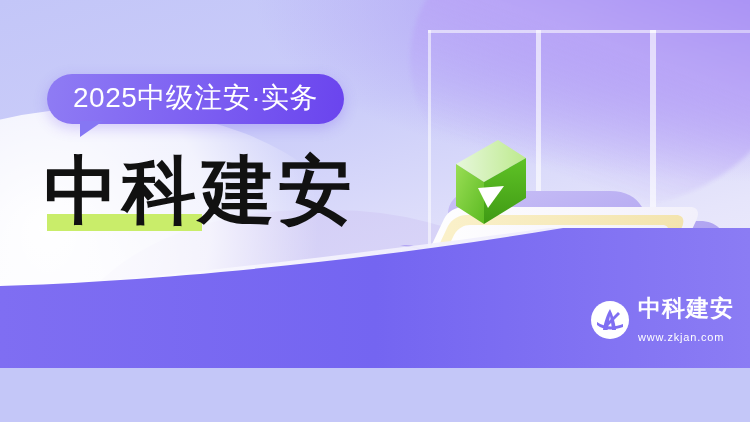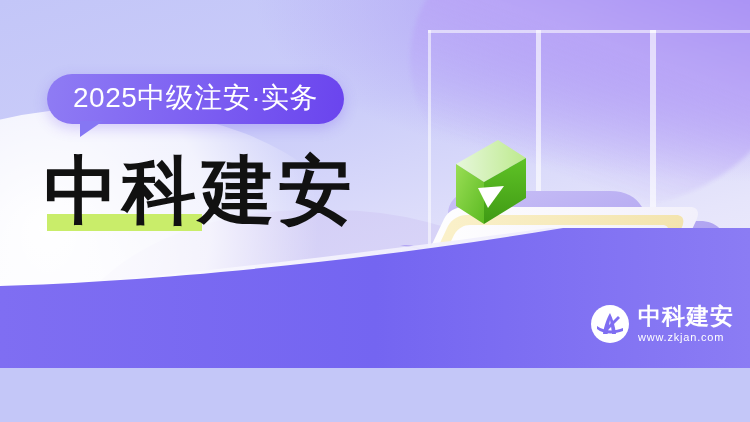--- a/index.html
+++ b/index.html
@@ -155,21 +155,21 @@
     font-weight:bold;
     line-height:24px;
     letter-spacing:1px;
     white-space:nowrap;
   }
   .logo-url {
     color:#ffffff;
     font-size:11px;
     line-height:14px;
     letter-spacing:.8px;
-    margin-top:2px;
+    margin-top:10px;
     white-space:nowrap;
   }
 </style>
 </head>
 <body>
 
 <div class="banner">
 
   <div class="blob-top-right"></div>
   <div class="blob-mid-left"></div>

